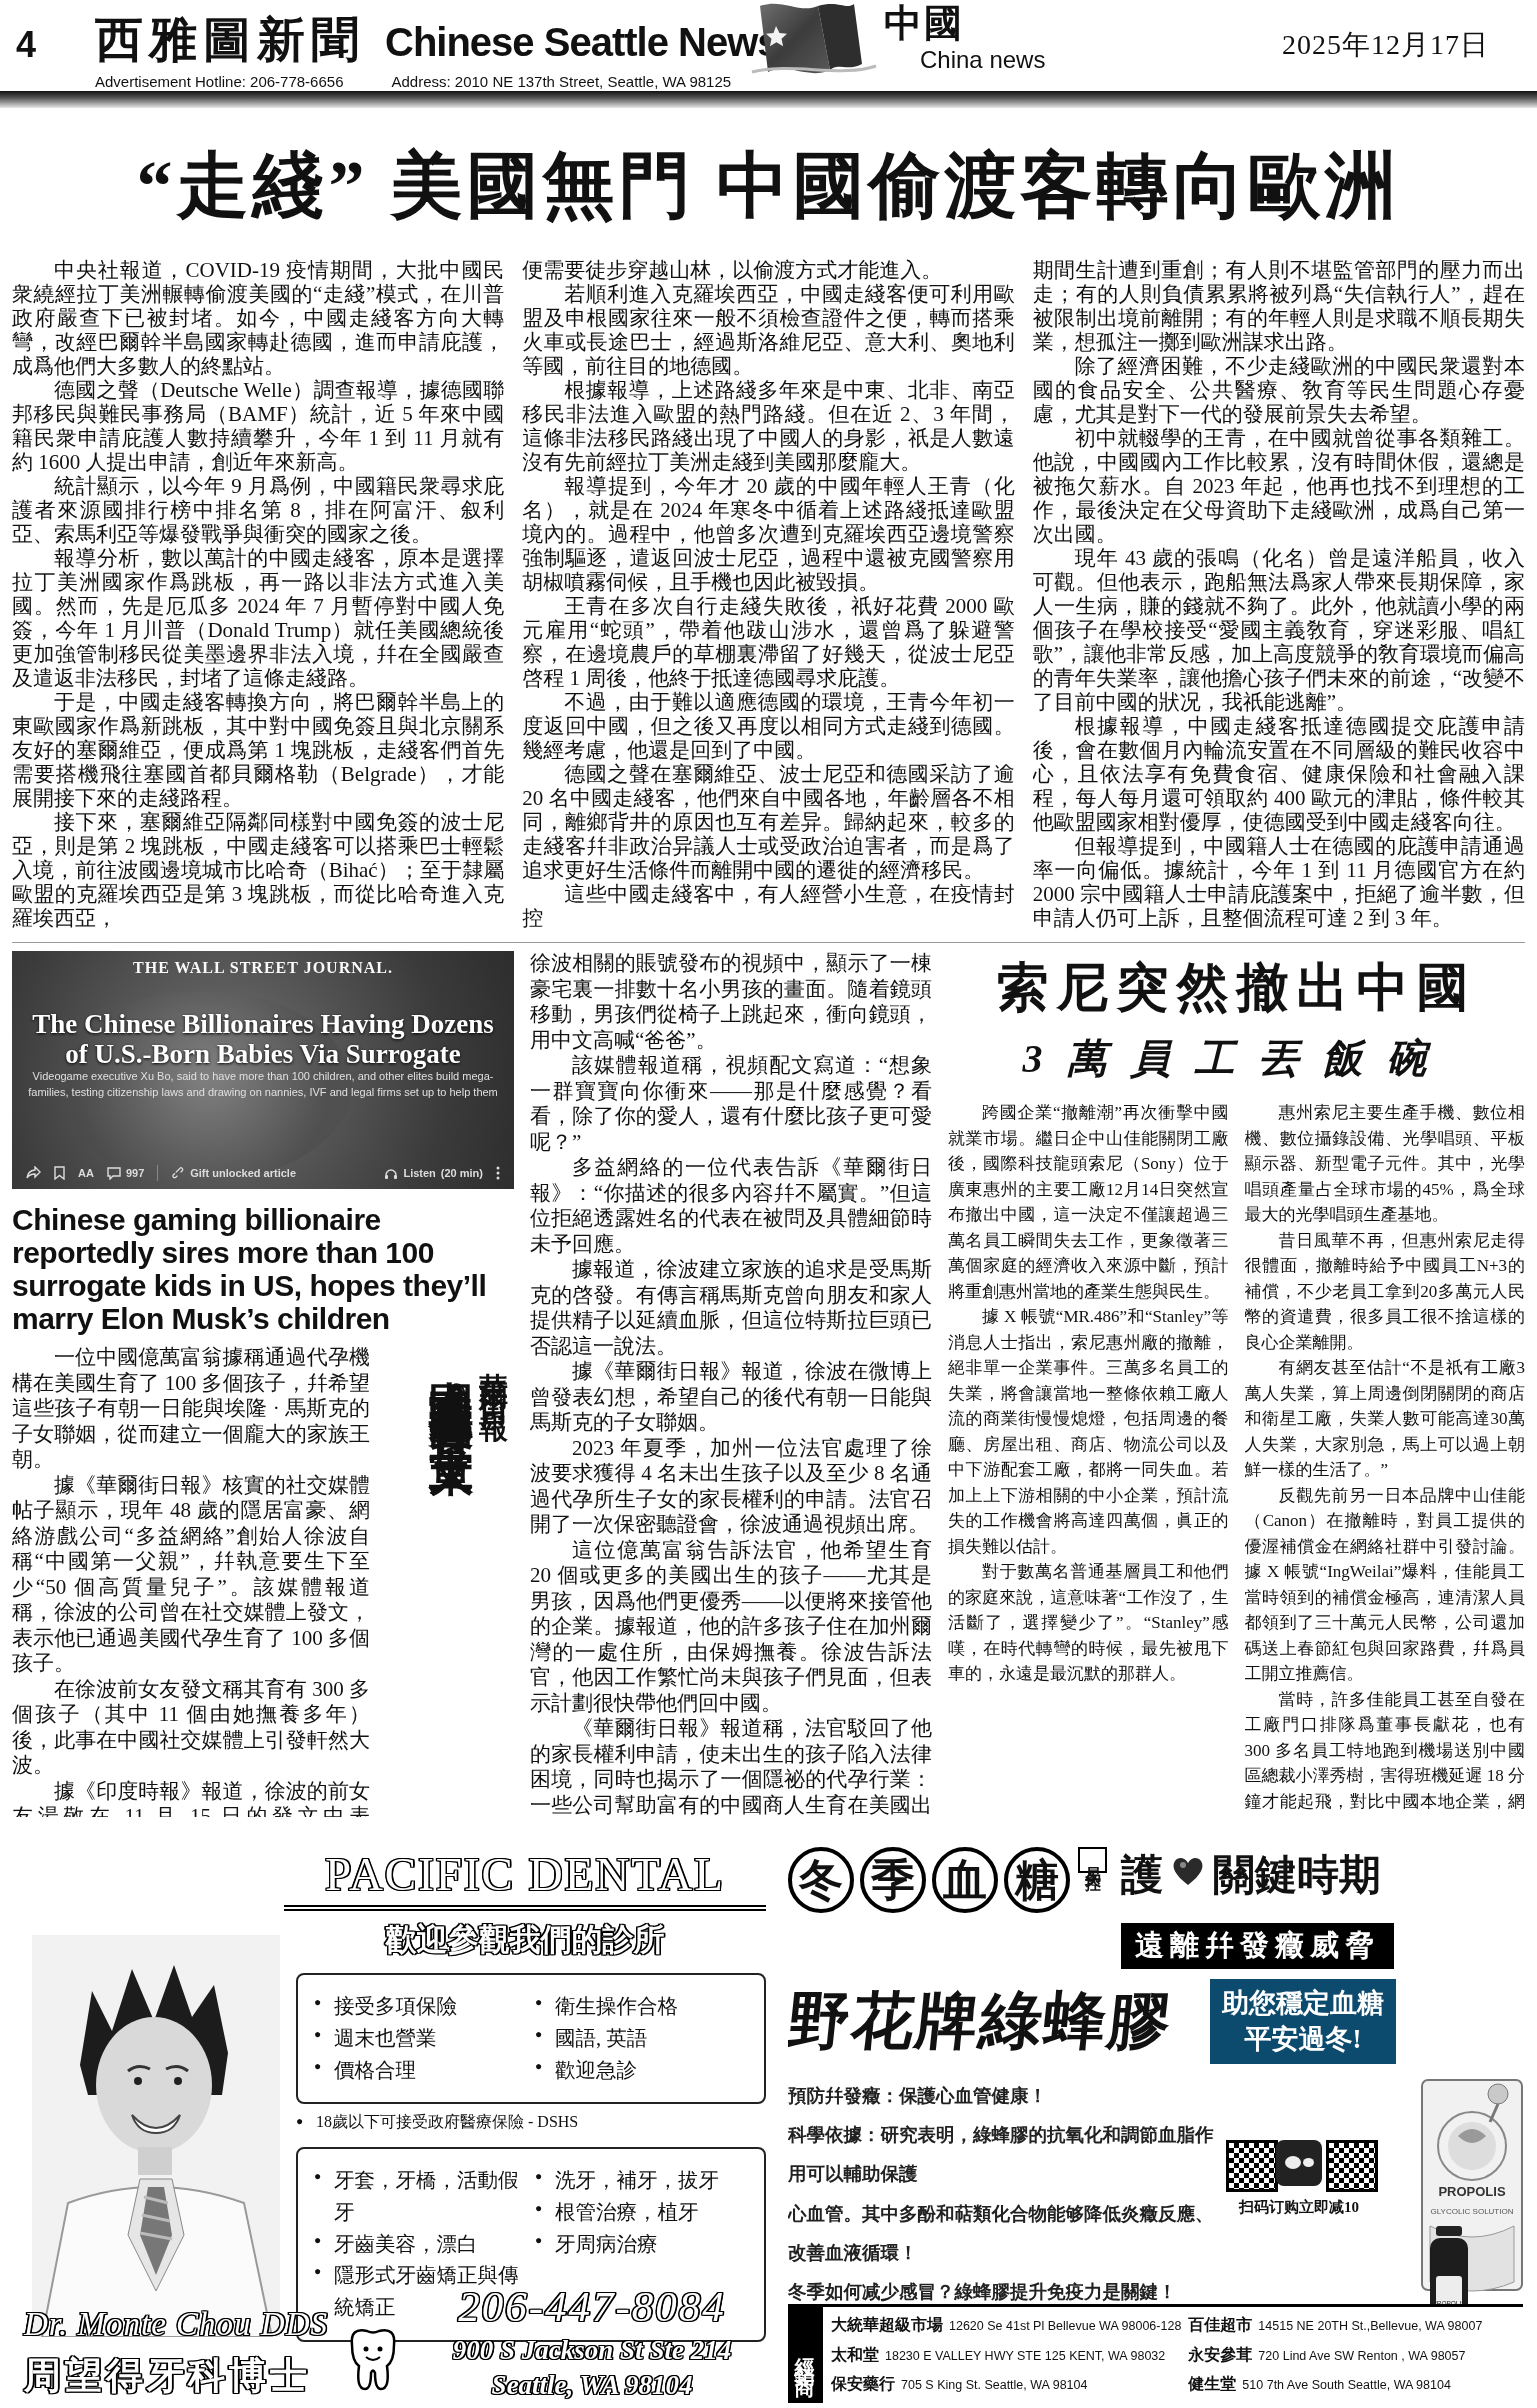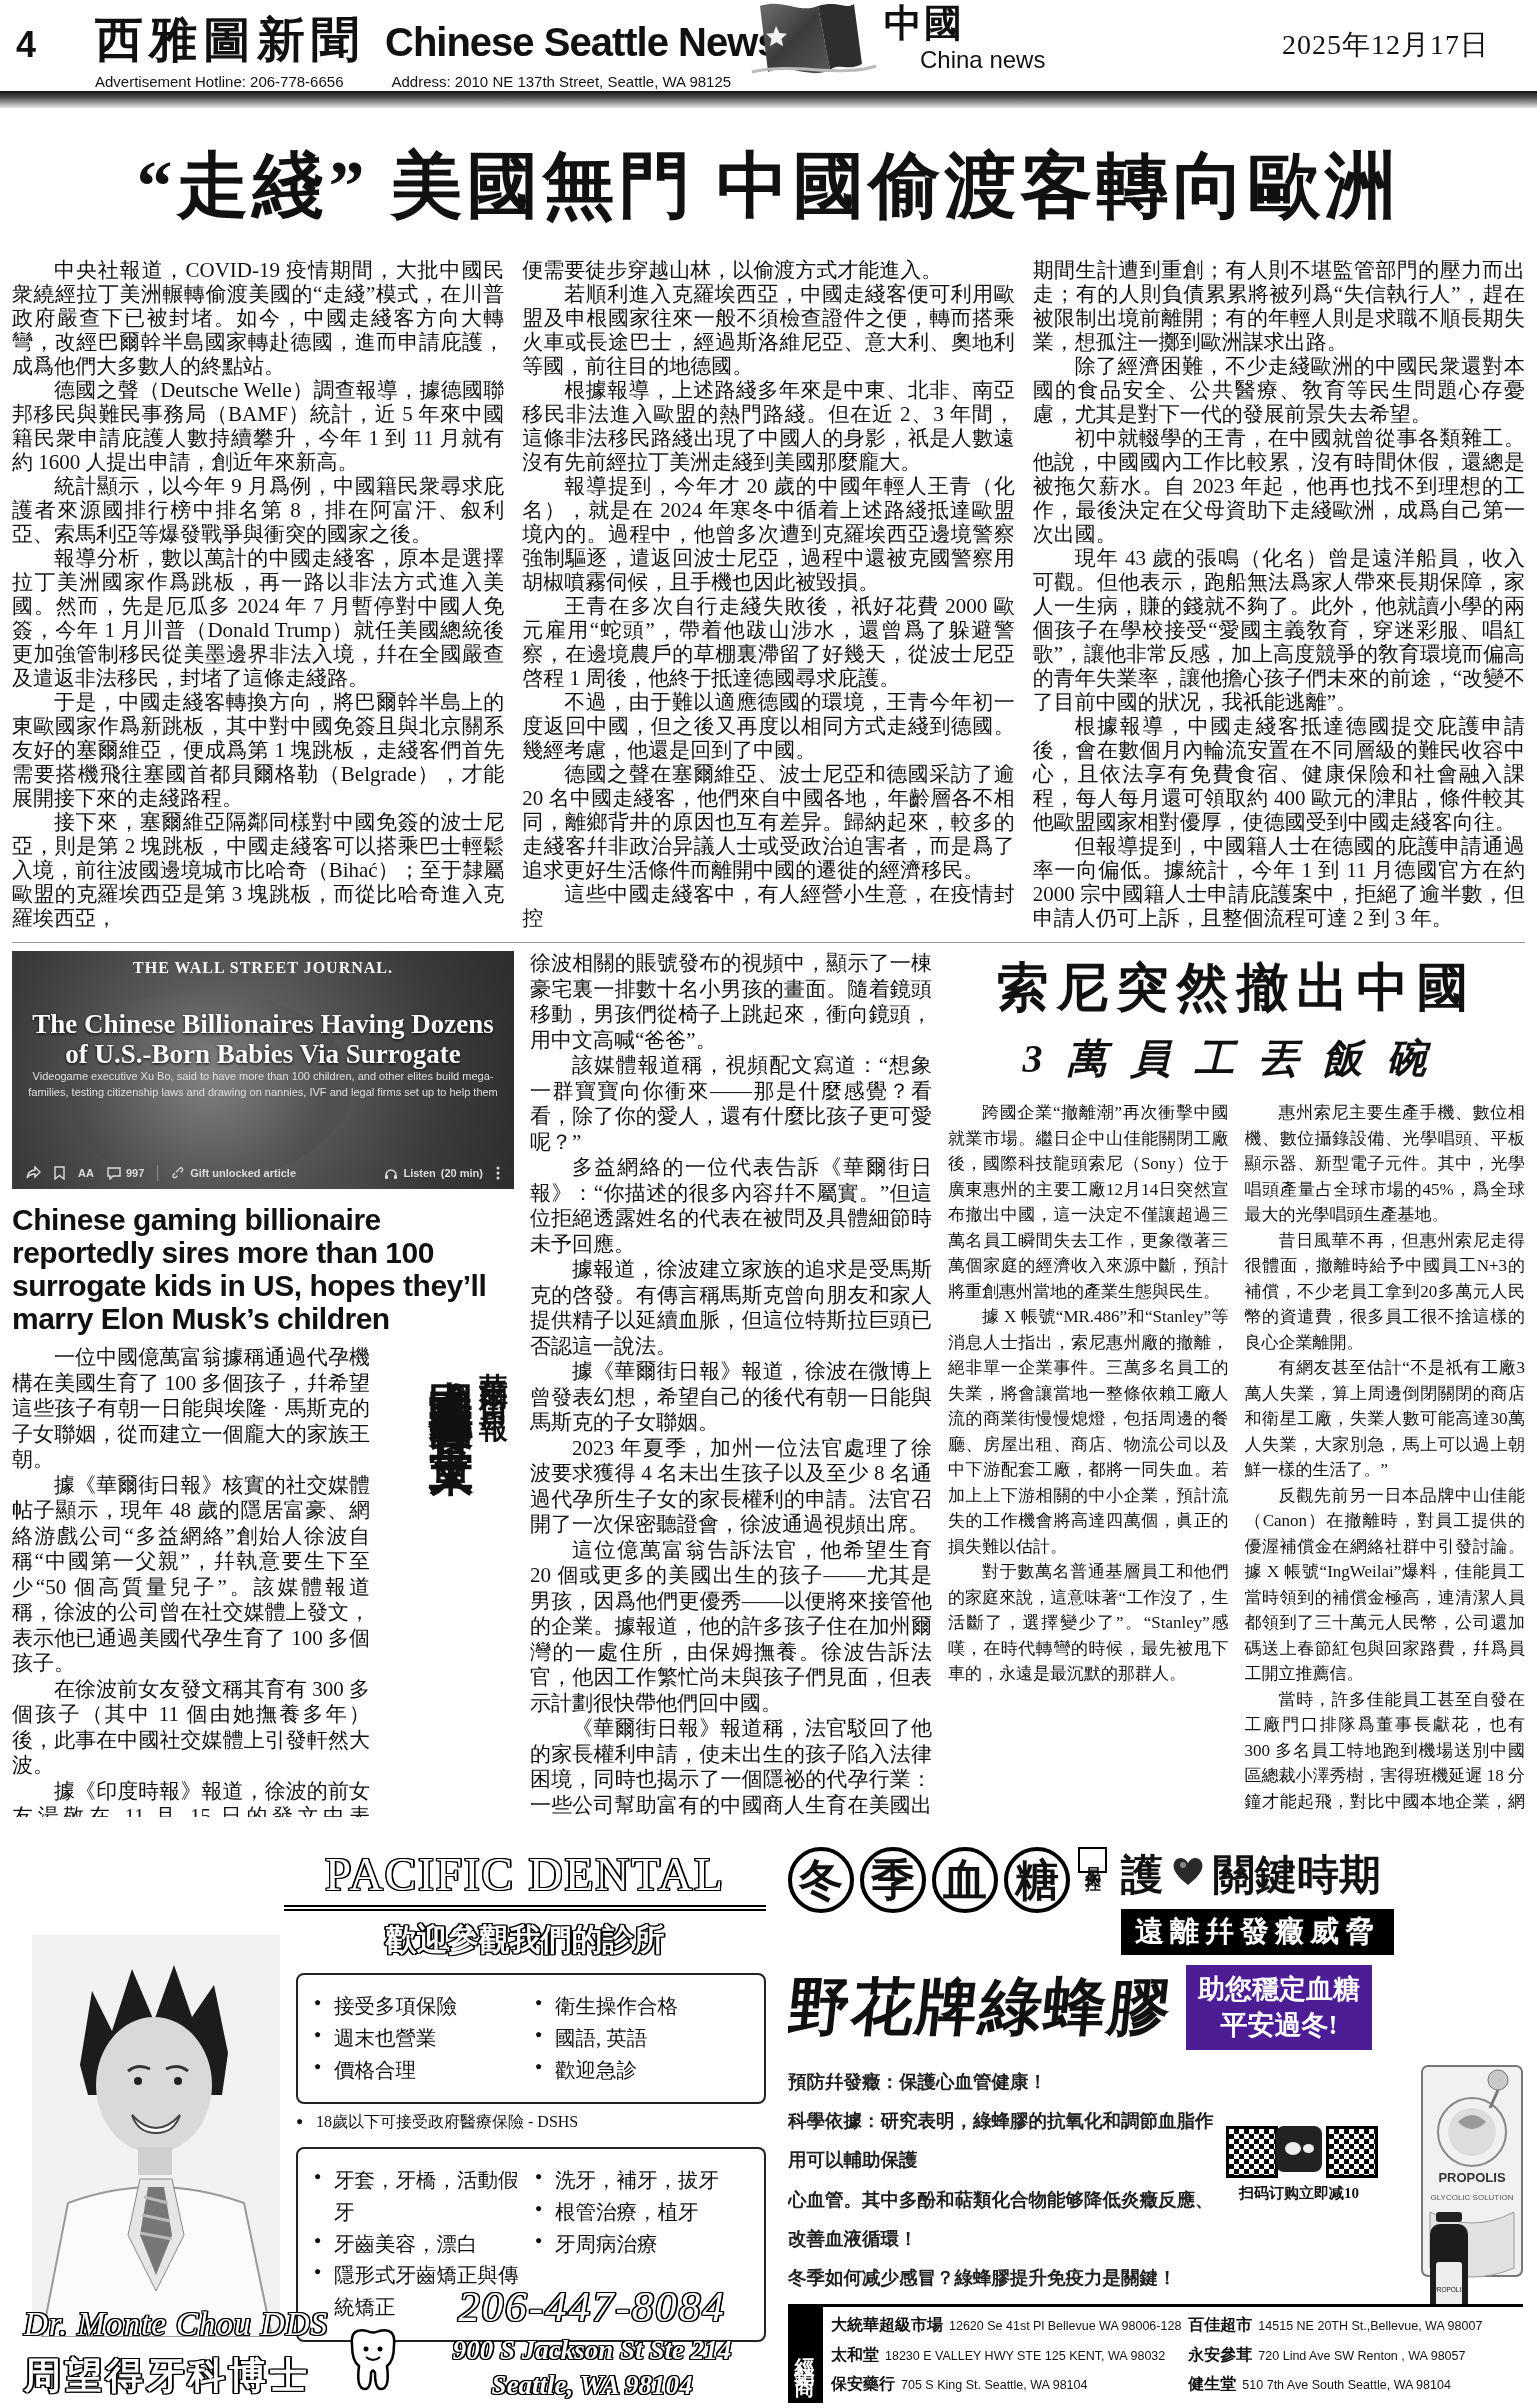--- a/index.html
+++ b/index.html
@@ -82,25 +82,25 @@
   .addr{font-size:27px;font-weight:bold;font-style:italic;margin-top:4px;}
   .propolis{position:relative;flex:1;font-family:"Liberation Sans",sans-serif;overflow:hidden;}
   .prop-top{display:flex;align-items:flex-start;gap:6px;}
   .circ{width:58px;height:58px;border:4px solid #000;border-radius:50%;display:flex;align-items:center;
         justify-content:center;font:900 44px "Liberation Serif",serif;flex:none;}
   .vbox{writing-mode:vertical-rl;border:2px solid #000;font:bold 16px "Liberation Serif",serif;
         padding:5px 2px;letter-spacing:4px;margin-left:2px;flex:none;}
   .prot-col{margin-left:8px;}
   .prot-row1{display:flex;align-items:center;gap:6px;font:900 42px "Liberation Serif",serif;white-space:nowrap;}
   .bar-black{background:#000;color:#fff;font:bold 29px "Liberation Serif",serif;letter-spacing:6px;
-             padding:3px 14px;margin-top:6px;display:inline-block;}
+             padding:3px 14px;margin-top:20px;display:inline-block;}
   .prop-row2{display:flex;align-items:flex-start;gap:14px;margin-top:10px;}
   .brand{font:900 62px "Liberation Serif",serif;letter-spacing:2px;transform:skewX(-6deg);white-space:nowrap;}
-  .blackbox{background:#4c1d95;color:#fff;font:bold 27px/1.35 "Liberation Serif",serif;padding:6px 12px;
-            text-align:center;flex:none;}
+  .blackbox{background:#0c4a6e;color:#fff;font:bold 27px/1.35 "Liberation Serif",serif;padding:6px 12px;
+            text-align:center;flex:none;margin-left:24px;}
   .prop-main{display:flex;margin-top:12px;}
   .prop-lines{width:432px;flex:none;font-size:18.5px;line-height:2.12;font-weight:bold;color:#222;}
   .qr-col{width:158px;flex:none;margin-top:64px;}
   .qr-grid{display:grid;grid-template-columns:46px 46px 46px;gap:4px;justify-content:center;}
   .qr{width:46px;height:46px;border:3px solid #000;
       background:conic-gradient(#000 25%,#fff 0 50%,#000 0 75%,#fff 0) 0 0/10px 10px;}
   .wechat{width:46px;height:46px;background:#222;border-radius:8px;display:flex;align-items:center;justify-content:center;}
   .wechat span{width:16px;height:13px;background:#eee;border-radius:50%;display:inline-block;margin:1px;}
   .qr-cap{text-align:center;font:bold 15px "Liberation Serif",serif;margin-top:6px;}
   .product{flex:1;display:flex;justify-content:flex-end;}

